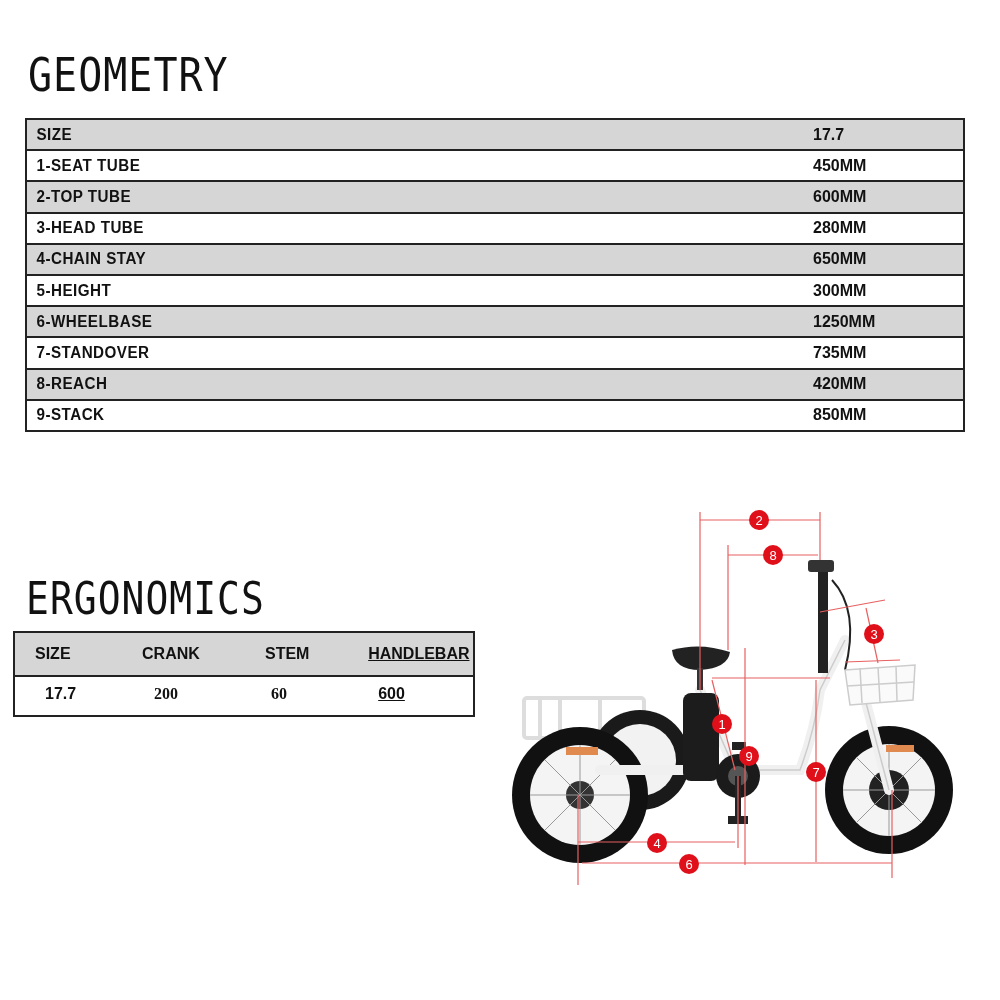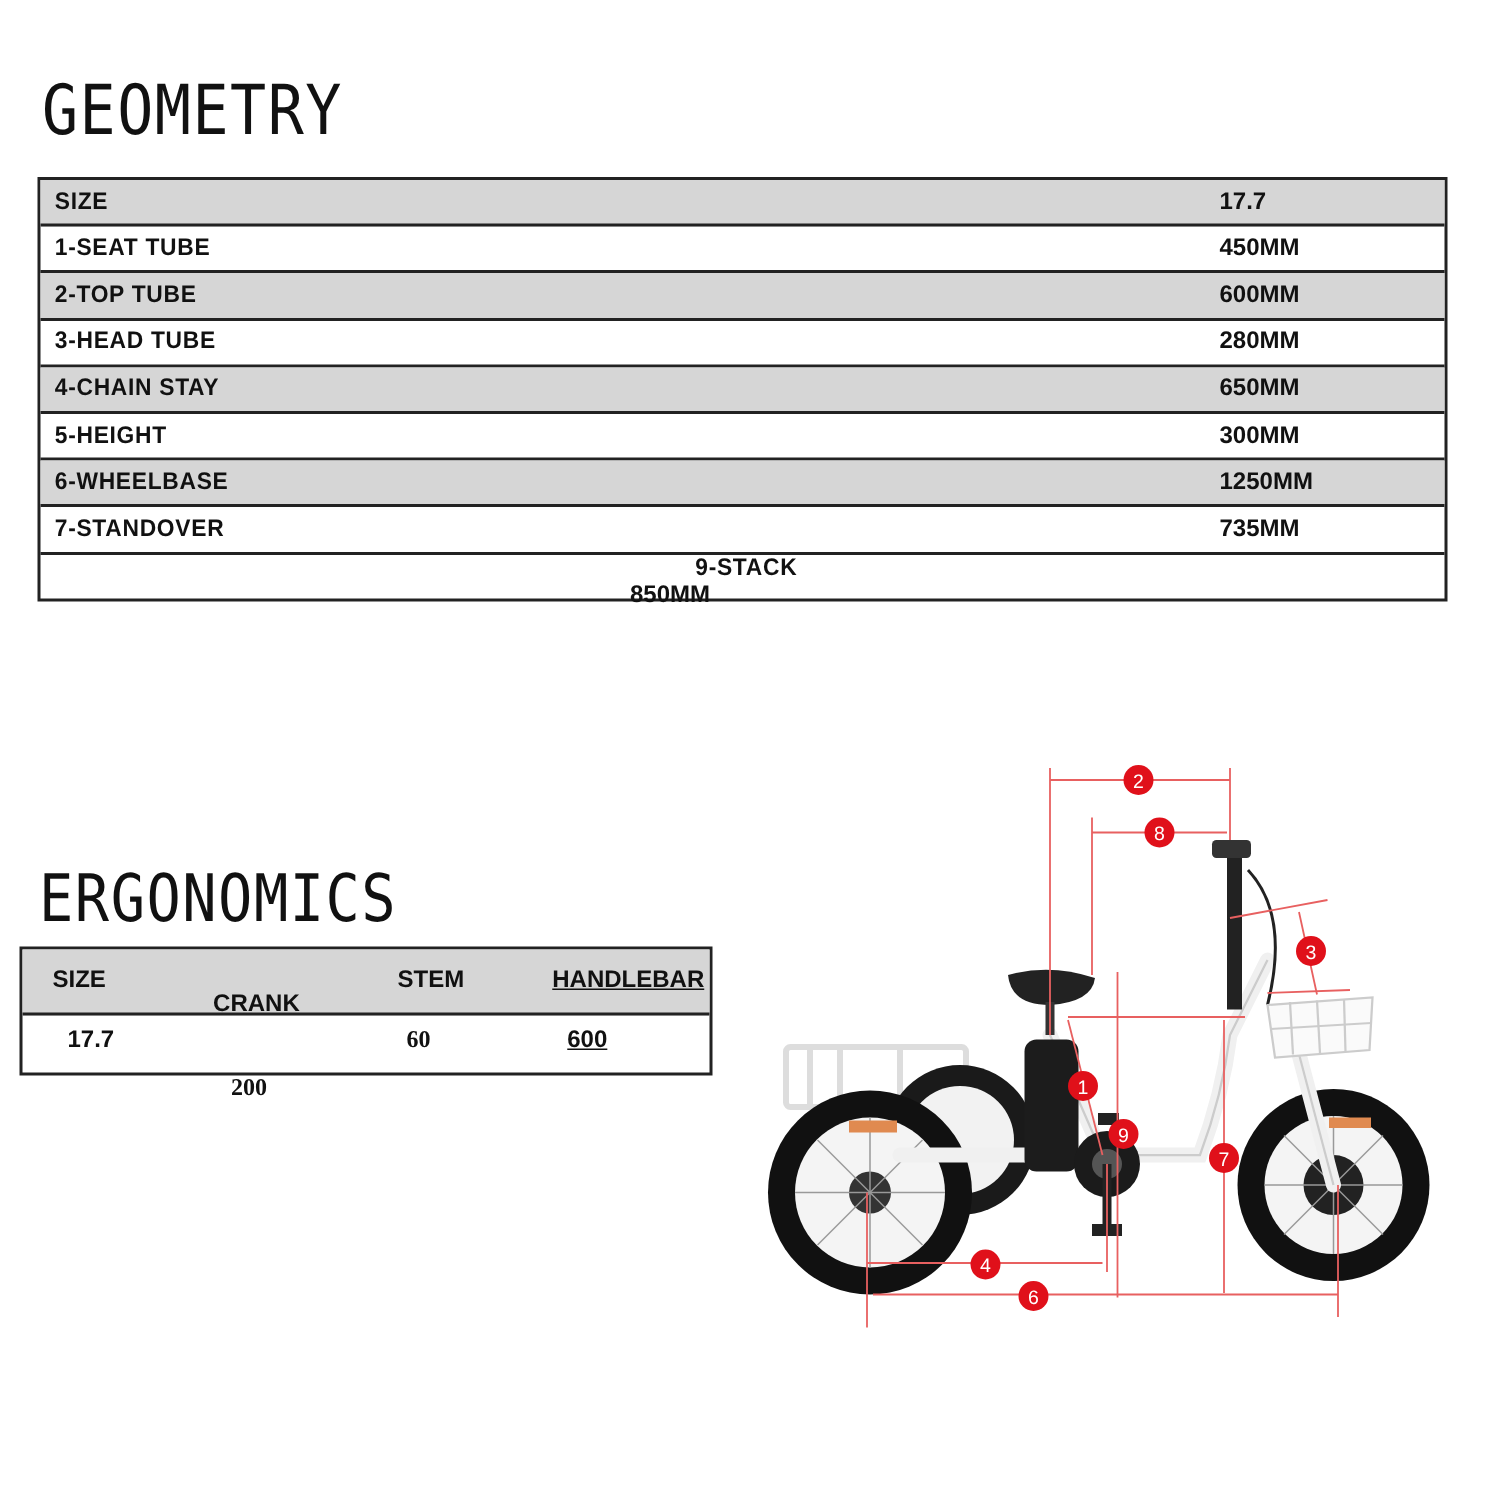--- a/index.html
+++ b/index.html
@@ -3,31 +3,31 @@
 <meta charset="utf-8">
 <style>
   html, body { margin:0; padding:0; background:#ffffff; }
   body { width:1000px; height:1000px; position:relative; overflow:hidden; font-family:"Liberation Sans", sans-serif; color:#111; }
   .title { position:absolute; font-family:"DejaVu Sans Mono", monospace; font-weight:normal; color:#111; letter-spacing:1px; }
   #geo-title { left:28px; top:48px; font-size:40px; transform:scaleY(1.15); transform-origin:left top; }
   #ergo-title { left:26px; top:574px; font-size:38px; transform:scaleY(1.15); transform-origin:left top; }
 
   .geo-table { position:absolute; left:25px; top:118px; width:936px; border:2px solid #222; border-collapse:collapse; }
   .geo-row { display:flex; height:29.2px; border-bottom:2px solid #222; box-sizing:content-box; align-items:center; }
-  .geo-row:last-child { border-bottom:none;flex-direction:column; }
+  .geo-row:last-child { border-bottom:none; }
   .geo-row.shade { background:#d6d6d6; }
   .geo-row .lbl { flex:1; padding-left:10px; font-weight:bold; font-size:16px; letter-spacing:0.5px; font-family:"Liberation Sans", sans-serif; transform:scaleX(0.95); transform-origin:left center; }
   .geo-row .val { width:150px; font-weight:bold; font-size:16px; text-align:left; padding-left:0; font-family:"Liberation Sans", sans-serif; }
 
   .ergo-table { position:absolute; left:13px; top:631px; width:462px; height:86px; border:2px solid #222; box-sizing:border-box; }
   .ergo-head { display:flex; height:42px; background:#d6d6d6; border-bottom:2px solid #222; align-items:center; }
   .ergo-body { display:flex; height:38px; align-items:flex-start; padding-top:8px; }
   .ergo-cell { font-weight:bold; font-size:16px; font-family:"Liberation Sans", sans-serif; }
   .c0 { width:106px; padding-left:20px; box-sizing:border-box; }
-  .c1 { width:120px; padding-left:22px; box-sizing:border-box;margin-top:32px; }
+  .c1 { width:120px; padding-left:22px; box-sizing:border-box; }
   .c2 { width:100px; padding-left:26px; box-sizing:border-box; }
   .c3 { width:136px; padding-left:30px; box-sizing:border-box;text-decoration:underline; }
   .ergo-body .c0 { padding-left:30px; }
   .ergo-body .c1 { padding-left:34px;font-family:Liberation Serif, serif; }
   .ergo-body .c2 { padding-left:32px;font-family:Liberation Serif, serif; }
   .ergo-body .c3 { padding-left:40px; }
 
   .bike-figure { position:absolute; left:500px; top:500px; width:480px; height:400px; }
 </style>
 </head>
@@ -60,20 +60,24 @@
     <span class="lbl">5-HEIGHT</span>
     <span class="val">300MM</span>
   </div>
   <div class="geo-row shade">
     <span class="lbl">6-WHEELBASE</span>
     <span class="val">1250MM</span>
   </div>
   <div class="geo-row">
     <span class="lbl">7-STANDOVER</span>
     <span class="val">735MM</span>
+  </div>
+  <div class="geo-row shade">
+    <span class="lbl">8-REACH</span>
+    <span class="val">420MM</span>
   </div>
   <div class="geo-row">
     <span class="lbl">9-STACK</span>
     <span class="val">850MM</span>
   </div>
 </div>
 
 <div id="ergo-title" class="title">ERGONOMICS</div>
 
 <div class="ergo-table">

